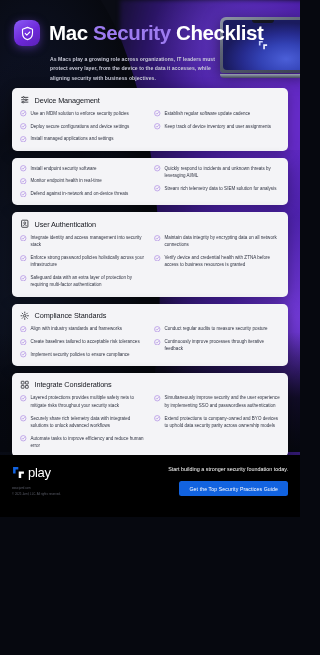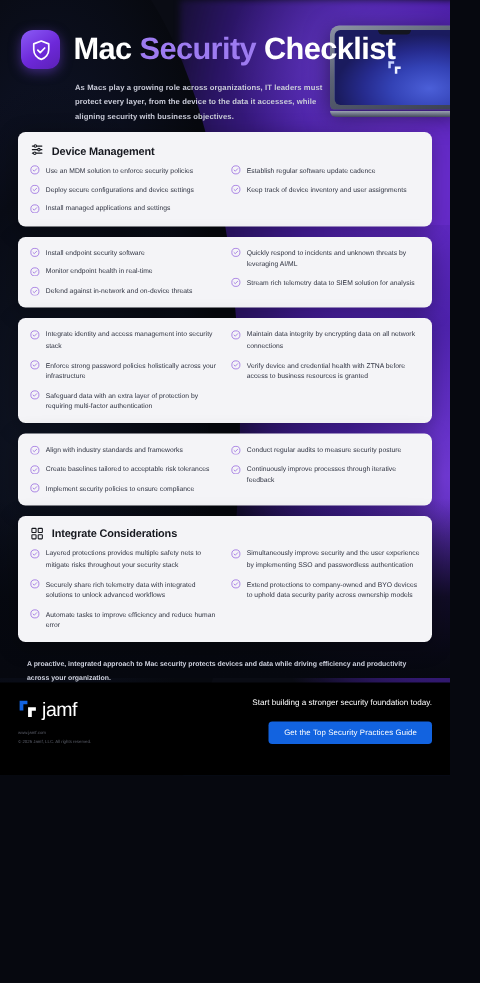--- a/index.html
+++ b/index.html
@@ -93,21 +93,21 @@
 
   
   .cards{position:relative;z-index:5;padding:5px 12px 0 12px;display:flex;flex-direction:column;gap:7px;}
   .card{
     background:#f4f4f7;border-radius:5px;
     padding:7px 8px 8px 8px;
     box-shadow:0 3px 14px rgba(0,0,0,.32);
   }
   .card-head{display:flex;align-items:center;gap:5px;margin-bottom:5px;}
   .card-head svg{width:9.5px;height:9.5px;flex:0 0 auto;display:block;}
-  .card-title{color:#16181f;font-size:7.3px;font-weight:bold;letter-spacing:-.1px;}
+  .card-title{color:#16181f;font-size:7.3px;font-weight:normal;letter-spacing:-.1px;}
   .card-cols{display:flex;gap:8px;}
   .col{flex:1 1 0;display:flex;flex-direction:column;gap:5.5px;min-width:0;}
   .item{display:flex;gap:4px;align-items:flex-start;}
   .check{width:6.5px;height:6.5px;flex:0 0 auto;margin-top:.6px;display:block;}
   .item-txt{
     font-size:4.5px;line-height:1.62;color:#2e3240;letter-spacing:.02px;
   }
 
   
   .closing{
@@ -265,20 +265,28 @@
                 <circle cx="12" cy="12" r="10" fill="none" stroke="#9b6ee0" stroke-width="2"></circle>
                 <path d="M7.5 12.3l3 3 6-6.2" fill="none" stroke="#9b6ee0" stroke-width="2" stroke-linecap="round" stroke-linejoin="round"></path>
               </svg>
             <div class="item-txt">Stream rich telemetry data to SIEM solution for analysis</div>
           </div>
         </div>
       </div>
     </div>
 
     <div class="card">
+      <div class="card-head">
+        <svg viewBox="0 0 24 24" fill="none">
+          <rect x="4" y="3" width="16" height="18" rx="2.2" fill="none" stroke="#16181f" stroke-width="1.9"></rect>
+          <circle cx="12" cy="10" r="2.6" fill="none" stroke="#16181f" stroke-width="1.7"></circle>
+          <path d="M7.8 17.2c.9-1.8 2.4-2.7 4.2-2.7s3.3.9 4.2 2.7" fill="none" stroke="#16181f" stroke-width="1.7" stroke-linecap="round"></path>
+        </svg>
+        <div class="card-title">User Authentication</div>
+      </div>
       <div class="card-cols">
         <div class="col">
           <div class="item">
             <svg class="check" viewBox="0 0 24 24">
                 <circle cx="12" cy="12" r="10" fill="none" stroke="#9b6ee0" stroke-width="2"></circle>
                 <path d="M7.5 12.3l3 3 6-6.2" fill="none" stroke="#9b6ee0" stroke-width="2" stroke-linecap="round" stroke-linejoin="round"></path>
               </svg>
             <div class="item-txt">Integrate identity and access management into security stack</div>
           </div>
           <div class="item">
@@ -309,20 +317,27 @@
                 <circle cx="12" cy="12" r="10" fill="none" stroke="#9b6ee0" stroke-width="2"></circle>
                 <path d="M7.5 12.3l3 3 6-6.2" fill="none" stroke="#9b6ee0" stroke-width="2" stroke-linecap="round" stroke-linejoin="round"></path>
               </svg>
             <div class="item-txt">Verify device and credential health with ZTNA before access to business resources is granted</div>
           </div>
         </div>
       </div>
     </div>
 
     <div class="card">
+      <div class="card-head">
+        <svg viewBox="0 0 24 24" fill="none">
+          <circle cx="12" cy="12" r="3.1" fill="none" stroke="#16181f" stroke-width="1.9"></circle>
+          <path d="M12 2.6v2.5M12 18.9v2.5M21.4 12h-2.5M5.1 12H2.6M18.6 5.4l-1.8 1.8M7.2 16.8l-1.8 1.8M18.6 18.6l-1.8-1.8M7.2 7.2 5.4 5.4" stroke="#16181f" stroke-width="1.9" stroke-linecap="round"></path>
+        </svg>
+        <div class="card-title">Compliance Standards</div>
+      </div>
       <div class="card-cols">
         <div class="col">
           <div class="item">
             <svg class="check" viewBox="0 0 24 24">
                 <circle cx="12" cy="12" r="10" fill="none" stroke="#9b6ee0" stroke-width="2"></circle>
                 <path d="M7.5 12.3l3 3 6-6.2" fill="none" stroke="#9b6ee0" stroke-width="2" stroke-linecap="round" stroke-linejoin="round"></path>
               </svg>
             <div class="item-txt">Align with industry standards and frameworks</div>
           </div>
           <div class="item">
@@ -419,21 +434,21 @@
   <div class="bg-bottom-fade"></div>
 
   <div class="footer">
     <div class="footer-row">
       <div>
         <div class="jamf-logo">
           <svg class="jamf-mark" viewBox="0 0 24 24">
             <path d="M2 2h9.6v4.4H6.6V14H2V2Z" fill="#1263e0"></path>
             <path d="M12.4 10h9.6v4.4h-5V22h-4.6V10Z" fill="#ffffff"></path>
           </svg>
-          <span class="jamf-word">jamf</span>
+          <span class="jamf-word">play</span>
         </div>
         <div class="fineprint">
           <div>www.jamf.com</div>
           <div>© 2025 Jamf, LLC. All rights reserved.</div>
         </div>
       </div>
       <div class="footer-right">
         <div class="cta-text">Start building a stronger security foundation today.</div>
         <button class="cta-btn">Get the Top Security Practices Guide</button>
       </div>

